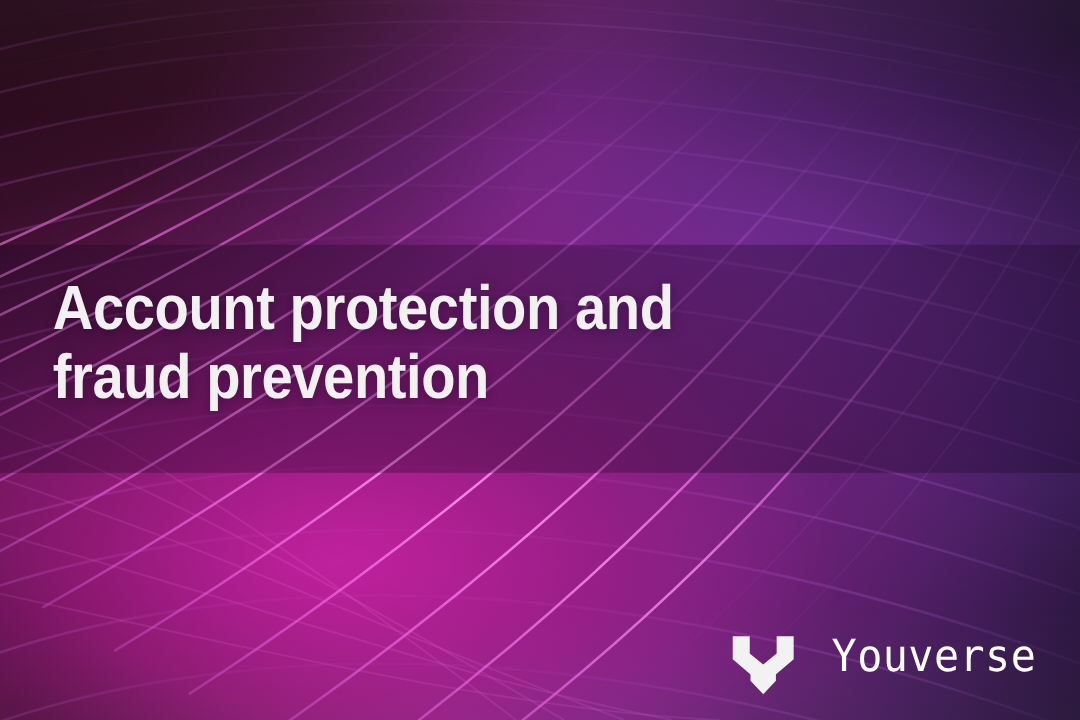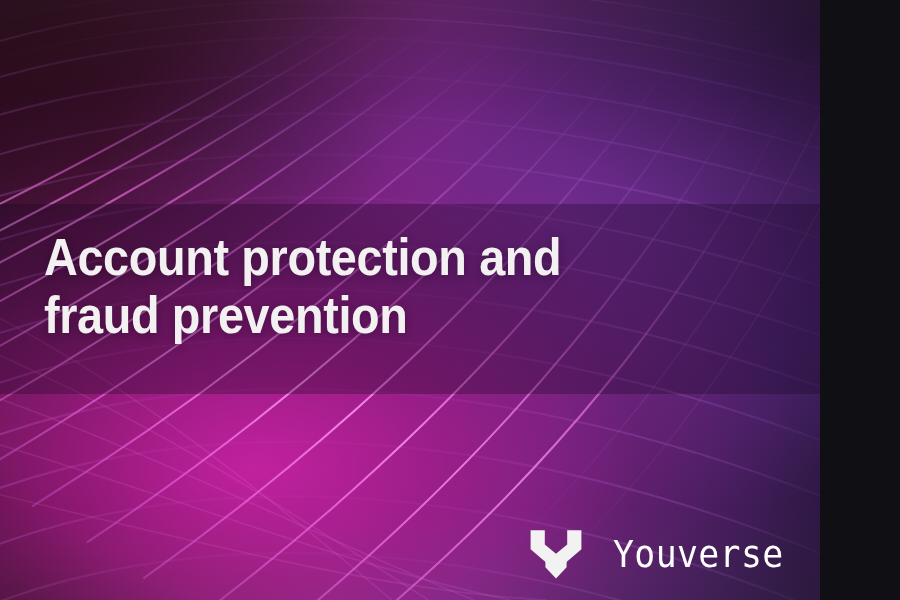--- a/index.html
+++ b/index.html
@@ -1,21 +1,21 @@
 <!DOCTYPE html>
 <html><head>
 <meta charset="utf-8">
 <title>Youverse banner</title>
 <style>
   html,body{margin:0;padding:0;background:#101014;}
   *{box-sizing:border-box;}
 
   .banner{
     position:relative;
-    width:820px;
+    width:900px;
     height:600px;
     overflow:hidden;
     font-family:"Liberation Sans","DejaVu Sans",sans-serif;
     background:#2b1028;
     user-select:none;
   }
 
   
   .bg-layer{position:absolute;inset:0;}
 
@@ -75,21 +75,20 @@
     white-space:pre-line;
     text-shadow:0 2px 10px rgba(30,0,34,0.40);
   }
 
   
   .logo{
     position:absolute;
     right:26px;
     bottom:20px;
     display:flex;
-    align-items:center;
     gap:30px;
   }
   .logo-mark{width:54px;height:52px;display:block;flex:0 0 auto;}
   .logo-mark svg{display:block;width:100%;height:100%;}
   .logo-word{
     color:#ffffff;
     font-family:"DejaVu Sans Mono","Liberation Mono",monospace;
     font-size:37px;
     line-height:1;
     font-weight:400;

